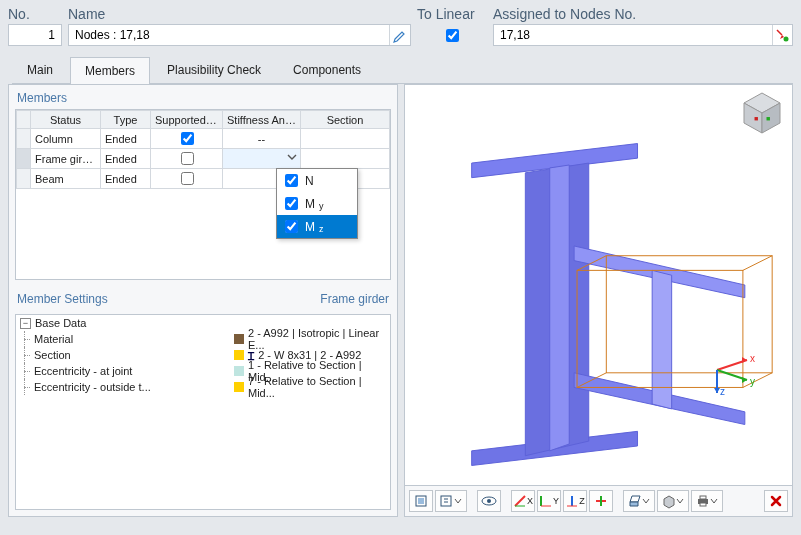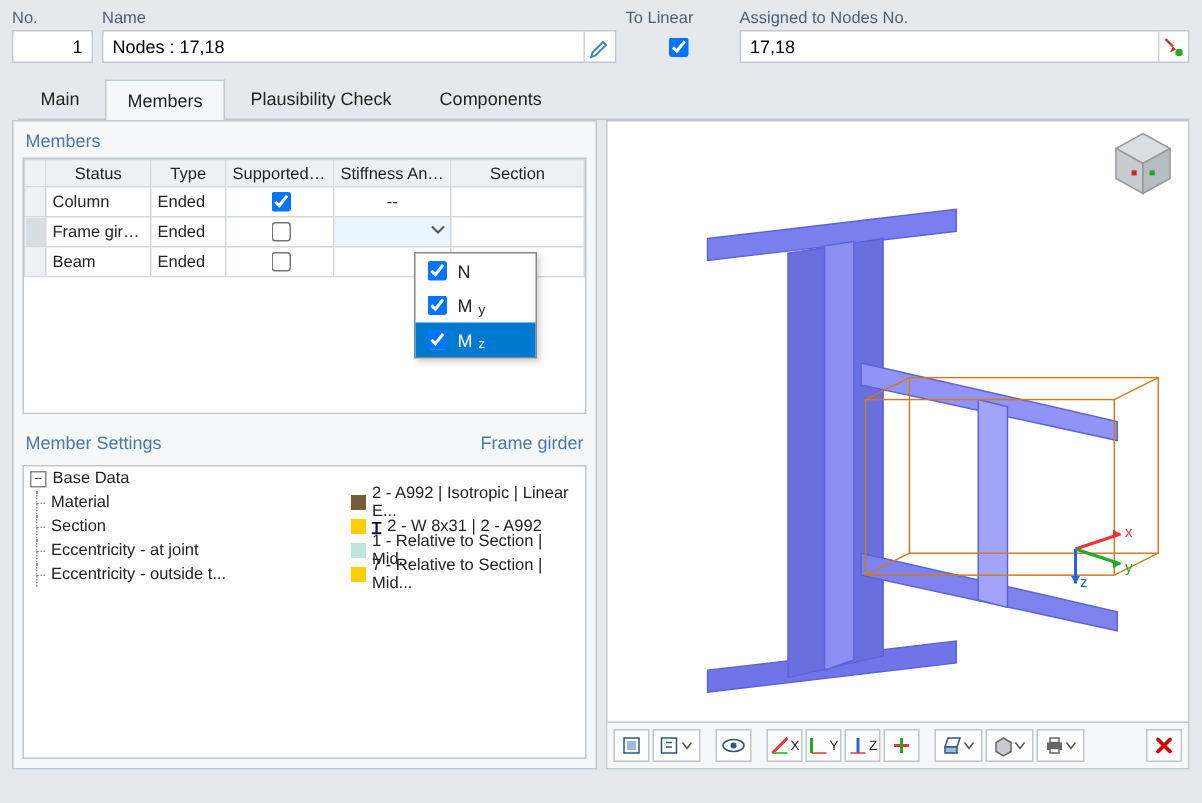--- a/index.html
+++ b/index.html
@@ -25,21 +25,21 @@
 .top-strip {
   display: flex;
   gap: 6px;
   padding: 6px 8px 4px 8px;
 }
 .field-group {
   display: flex;
   flex-direction: column;
 }
 .field-group label {
-  font-size: 11px;
+  font-size: 14px;
   color: #4a6076;
   margin-bottom: 2px;
 }
 .field-inner {
   display: flex;
   align-items: center;
   background: #fff;
   border: 1px solid var(--border);
   height: 22px;
 }

